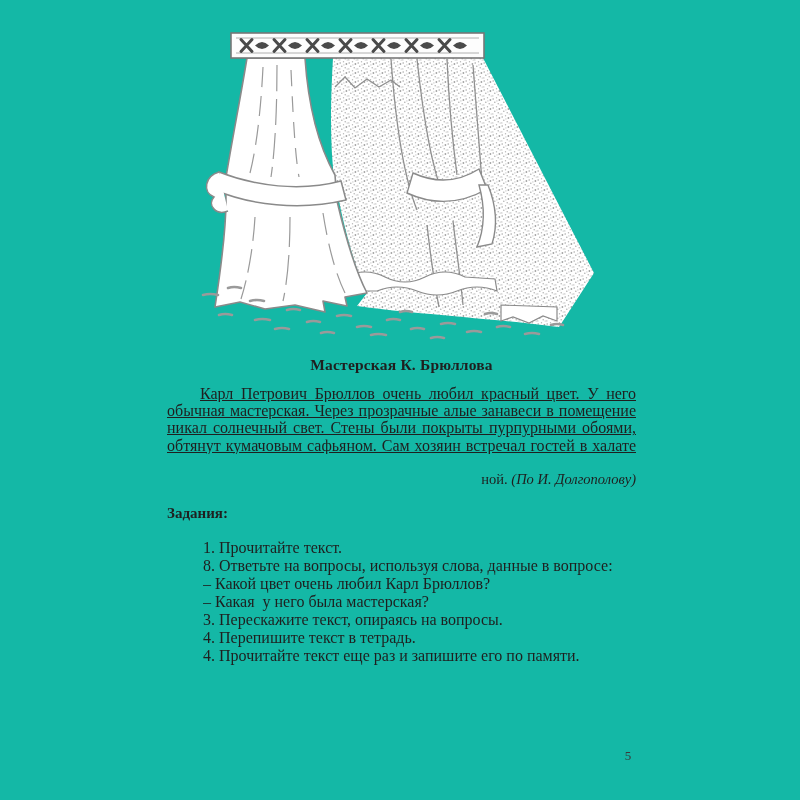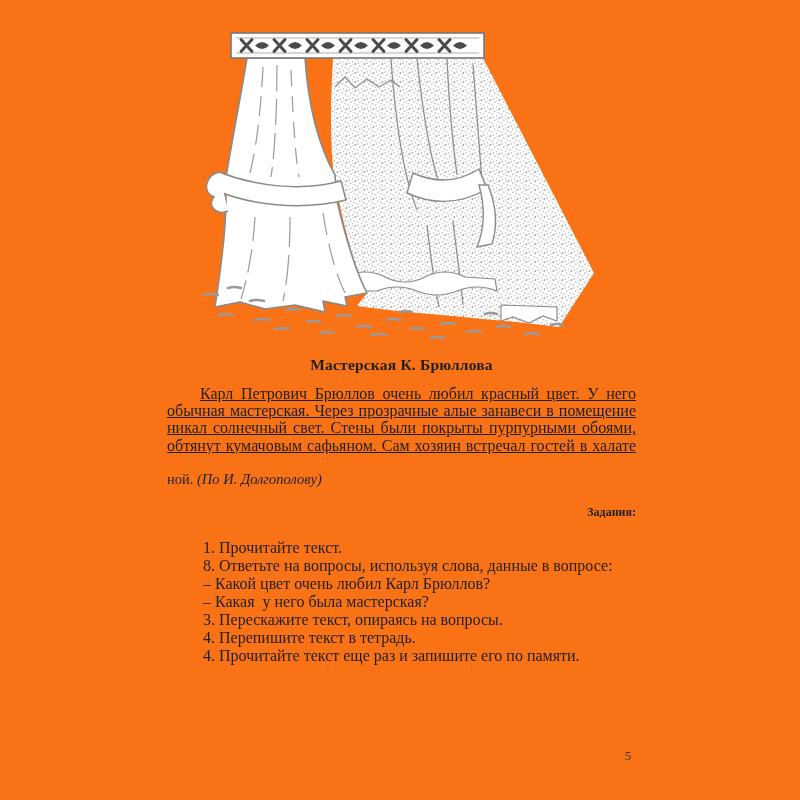--- a/index.html
+++ b/index.html
@@ -1,19 +1,19 @@
 <!DOCTYPE html>
 <html><head>
 <meta charset="utf-8">
 <style>
   html,body{margin:0;padding:0;background:#ffffff;}
   .sheet{
     position:relative;
     width:800px;height:800px;
-    background:#f97316;
+    background:#14b8a6;
     font-family:"Liberation Serif", serif;
     color:#1f1f1f;
     overflow:hidden;
   }
   .illustration{
     position:absolute;left:195px;top:25px;width:400px;height:315px;margin:0;
   }
   .story-title{
     position:absolute;left:167px;top:356px;width:469px;height:20px;
     margin:0;text-align:center;
@@ -23,27 +23,27 @@
     position:absolute;left:167px;top:385px;width:469px;
     font-size:16px;line-height:17.2px;text-decoration:underline;
   }
   .story-line{
     height:17.2px;overflow:hidden;
     text-align:justify;text-align-last:justify;
   }
   .story-line:first-child{text-indent:33px;}
   .story-lastline{
     position:absolute;left:167px;top:471px;width:469px;height:17.2px;
-    font-size:14.5px;line-height:17.2px;text-align:left;
+    font-size:14.5px;line-height:17.2px;text-align:right;
   }
   .story-lastline .attr{font-style:italic;}
   .tasks-heading{
     position:absolute;left:167px;top:505px;width:469px;height:18px;
-    margin:0;text-align:right;
-    font-size:12px;font-weight:bold;
+    margin:0;text-align:left;
+    font-size:15px;font-weight:bold;
   }
   .tasks{
     position:absolute;left:203px;top:539px;width:440px;
     font-size:16px;line-height:18px;
   }
   .task-item{height:18px;overflow:hidden;white-space:pre-wrap;}
   .page-number{
     position:absolute;left:616px;top:748px;width:24px;height:16px;
     font-size:13px;color:#3a3a3a;text-align:center;
   }

